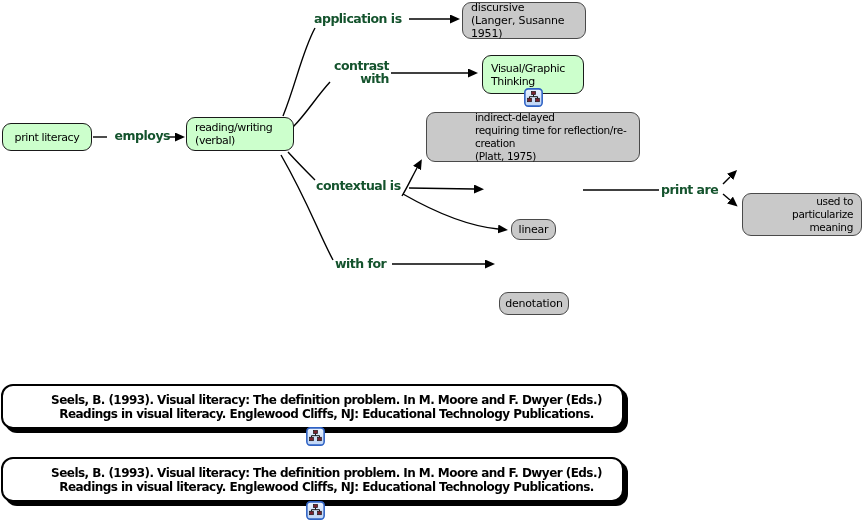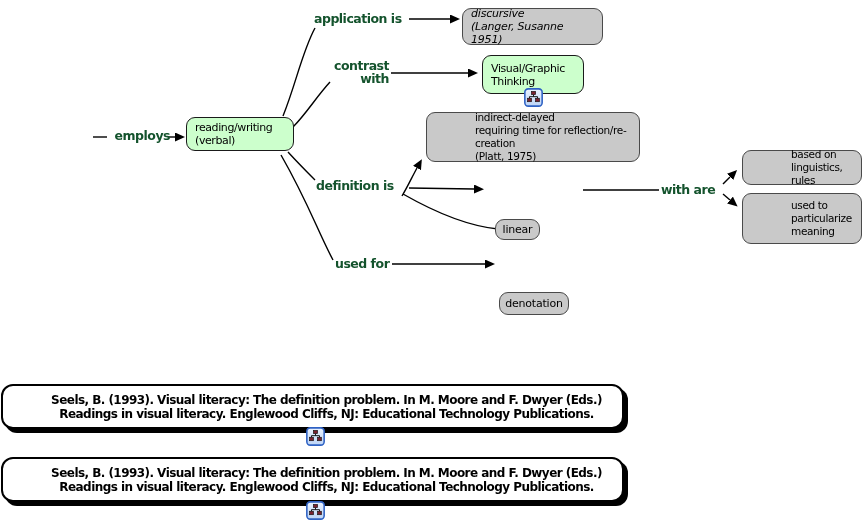--- a/index.html
+++ b/index.html
@@ -63,57 +63,56 @@
       <path d="M409,188 L474,189" marker-end="url(#arw)"></path>
       <path d="M403,194 C438,214 468,226 498,229" marker-end="url(#arw)"></path>
       <path d="M392,264 L485,264" marker-end="url(#arw)"></path>
 
       <path d="M583,190 L659,190"></path>
       <path d="M723,184 L730,177" marker-end="url(#arw)"></path>
       <path d="M723,194 L730,200" marker-end="url(#arw)"></path>
     </g>
   </svg>
 
+  <div class="node node-green node-center" style="left:2px;top:123px;width:90px;height:28px;">print literacy</div>
 
   <div class="node node-green" style="left:186px;top:117px;width:108px;height:34px;">reading/writing
 (verbal)</div>
 
-  <div class="node node-gray" style="left:462px;top:8px;width:141px;height:37px;font-style:italic;">discursive
+  <div class="node node-gray" style="left:462px;top:2px;width:124px;height:37px;">discursive
 (Langer, Susanne 1951)</div>
 
   <div class="node node-green" style="left:482px;top:55px;width:102px;height:39px;">Visual/Graphic
 Thinking</div>
 
   <div class="node node-gray node-sm" style="left:426px;top:112px;width:214px;height:50px;">indirect-delayed
 requiring time for reflection/re-creation
 (Platt, 1975)</div>
 
 
-  <div class="node node-gray node-center" style="left:495px;top:219px;width:45px;height:21px;">linear</div>
+  <div class="node node-gray node-center" style="left:511px;top:219px;width:45px;height:21px;">linear</div>
 
   <div class="node node-gray node-center" style="left:499px;top:252px;width:70px;height:23px;margin-top:40px;">denotation</div>
 
-  <div class="node node-gray node-sm" style="left:742px;top:150px;width:120px;height:35px;">based on linguistics,
-rules</div>
 
-  <div class="node node-gray node-sm" style="left:742px;top:193px;width:120px;height:51px;">used to particularize
+  <div class="node node-gray node-sm" style="left:742px;top:193px;width:120px;height:43px;text-align:right;">used to particularize
 meaning</div>
 
   <div class="link-label lbl-center" style="left:108px;top:129px;width:62px;">employs</div>
 
   <div class="link-label" style="left:314px;top:12px;">application is</div>
 
   <div class="link-label lbl-center" style="left:329px;top:59px;width:60px;">contrast
 with</div>
 
-  <div class="link-label" style="left:316px;top:179px;">definition is</div>
+  <div class="link-label" style="left:316px;top:179px;">contextual is</div>
 
-  <div class="link-label" style="left:335px;top:257px;">used for</div>
+  <div class="link-label" style="left:335px;top:257px;">with for</div>
 
-  <div class="link-label" style="left:661px;top:183px;">with are</div>
+  <div class="link-label" style="left:661px;top:183px;">print are</div>
 
   <svg class="cmap-icon" style="left:524px;top:88px;" viewBox="0 0 18 18" xmlns="http://www.w3.org/2000/svg">
     <rect x="0.8" y="0.8" width="16.4" height="16.4" rx="3.2" fill="url(#icg)" stroke="#2f62c4" stroke-width="1.5"></rect>
     <g stroke="#111" stroke-width="0.9" fill="none">
       <path d="M9,6.2 L9,8.2 M5.2,8.2 L12.8,8.2 M5.2,8.2 L5.2,9.8 M12.8,8.2 L12.8,9.8"></path>
     </g>
     <rect x="7" y="3.2" width="4" height="3.1" fill="#7a2030" stroke="#111" stroke-width="0.6"></rect>
     <rect x="3.4" y="9.7" width="3.7" height="3.3" fill="#7a2030" stroke="#111" stroke-width="0.6"></rect>
     <rect x="10.9" y="9.7" width="3.7" height="3.3" fill="#7a2030" stroke="#111" stroke-width="0.6"></rect>
   </svg>

